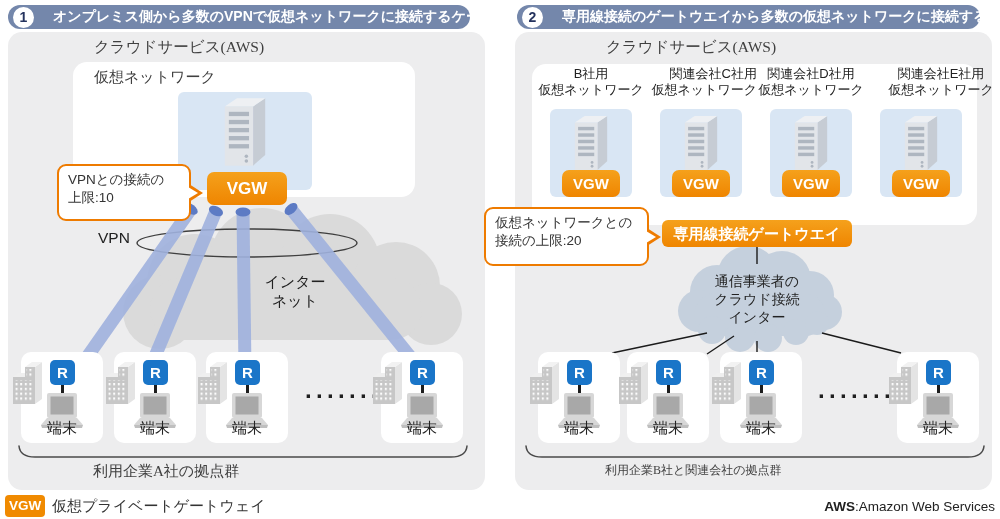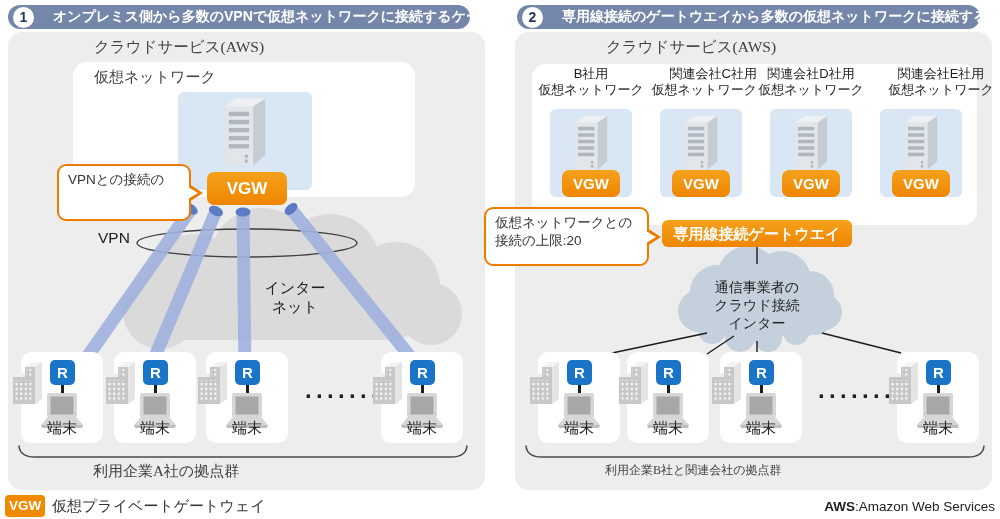--- a/index.html
+++ b/index.html
@@ -43,21 +43,21 @@
   .callout::before{
     content:"";position:absolute;right:-14px;top:50%;transform:translateY(-50%);
     border:9px solid transparent;border-left:14px solid #ee7b00;border-right:0;
   }
   .callout::after{
     content:"";position:absolute;right:-9px;top:50%;transform:translateY(-50%);
     border:6.5px solid transparent;border-left:10px solid #ffffff;border-right:0;
   }
 
   .free-label{position:absolute;font-size:15.5px;color:#222;z-index:2;}
-  .cloud-text{position:absolute;text-align:center;color:#222;z-index:2;margin-top:6px;}
+  .cloud-text{position:absolute;text-align:center;color:#222;z-index:2;}
 
   
   .tbox{position:absolute;width:82px;height:91px;background:#ffffff;border-radius:10px;z-index:2;}
   .tbox .bld{position:absolute;left:-10px;top:7px;}
   .tbox .router{
     position:absolute;left:29px;top:8px;width:25px;height:25px;border-radius:5px;
     background:#1a75c8;color:#fff;font-weight:bold;font-size:15px;line-height:25px;text-align:center;
   }
   .tbox .stem{position:absolute;left:40px;top:33px;width:2.5px;height:9px;background:#1c1c1c;}
   .tbox .lap{position:absolute;left:17px;top:41px;}
@@ -184,20 +184,21 @@
       <circle cx="21" cy="44" r="1.3"></circle>
         <circle cx="21" cy="47.6" r="1.3"></circle>
     </g>
   </svg>
 </div>
 
 <div class="vgw" style="left:207px;top:172px;width:80px;height:33px;font-size:17px;line-height:33px;">VGW</div>
 
 <div class="callout" style="left:57px;top:164px;width:121px;height:48px;">
   <div>VPNとの接続の</div>
+  <div>上限:10</div>
 </div>
 
 <div class="free-label" style="left:98px;top:229px;">VPN</div>
 
 <div class="cloud-text" style="left:230px;top:272px;width:130px;font-size:15px;line-height:19px;">
   <div>インター</div>
   <div>ネット</div>
 </div>
 
 <div class="tbox" style="left:21px;top:352px;">

